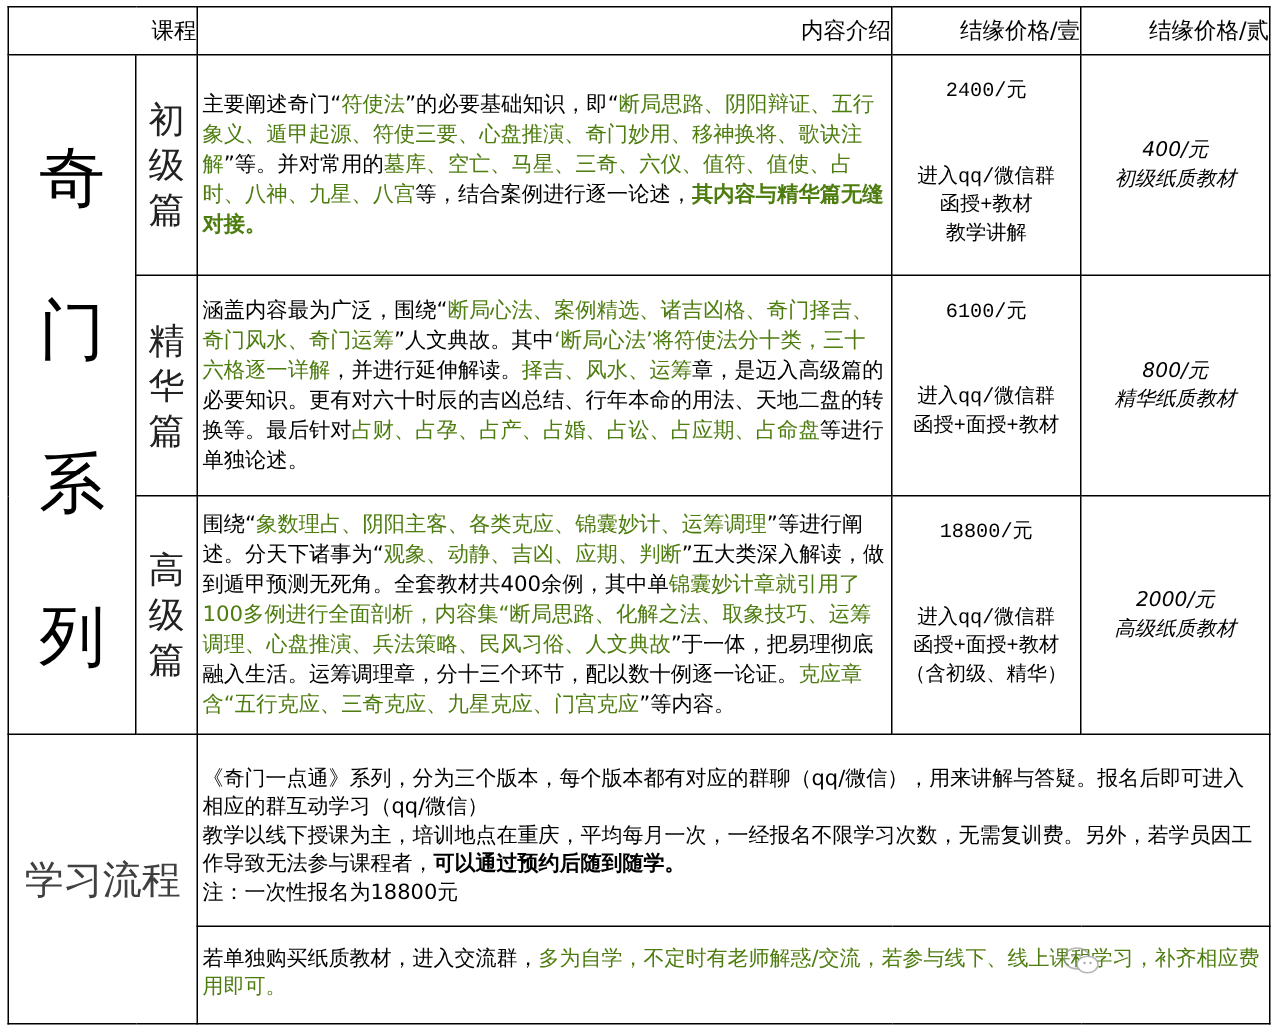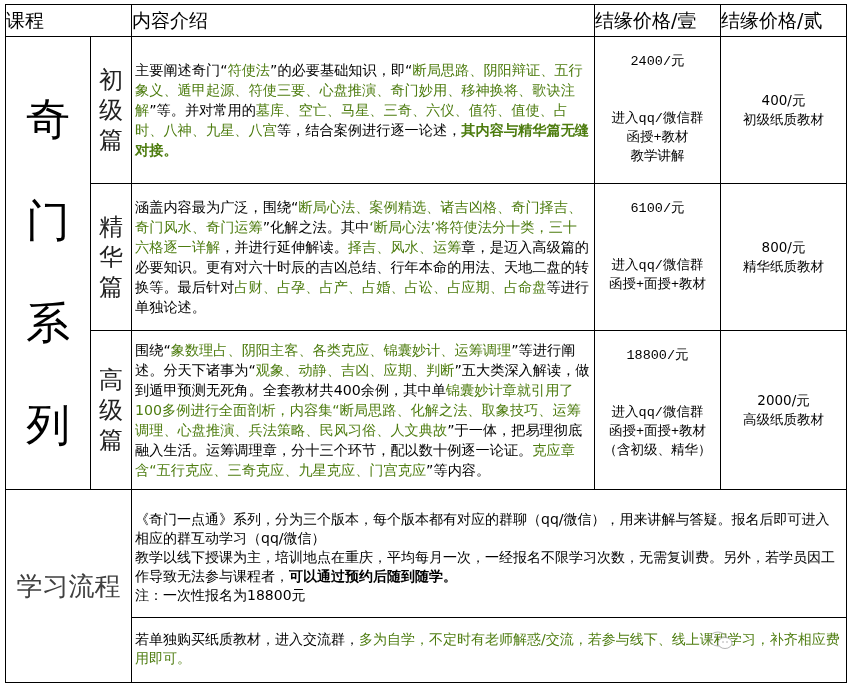--- a/index.html
+++ b/index.html
@@ -1,36 +1,36 @@
 <!DOCTYPE html>
 <html><head>
 <meta charset="utf-8">
 <style>
   html, body { margin:0; padding:0; background:#ffffff; }
   body { width:851px; height:687px; position:relative; overflow:hidden;
          font-family:"DejaVu Sans", "Liberation Sans", sans-serif; color:#000; }
   table.course { position:absolute; left:5px; top:4px; border-collapse:collapse;
          table-layout:fixed; width:841px; }
   table.course td { border:1.5px solid #000; padding:0; vertical-align:middle; }
-  .hdr { height:31px; text-align:left; font-size:19px; }
+  .hdr { height:31px; text-align:right; font-size:15px; }
   .series { text-align:center; font-family:"DejaVu Serif","Liberation Serif",serif;
          font-size:44px; line-height:1; }
   .series span { display:block; margin:28px 0 58px 0; }
   .series span:last-child { margin-bottom:10px; }
   .level { text-align:center; font-family:"DejaVu Serif","Liberation Serif",serif;
          font-size:24px; line-height:30px; color:#222; }
   .level span { display:block; }
   .content { font-size:14.2px; line-height:20px; padding:0 3px !important; text-align:left; }
   .red { color:#4d7c0f; }
   .bold { font-weight:bold; }
   .price { text-align:center; font-size:13.5px; line-height:19px; vertical-align:top !important;font-family:Liberation Mono, monospace; }
   .price .amt { display:block; margin-top:15px; margin-bottom:38px; }
   .price .ln { display:block; }
   .price2 { text-align:center; font-size:13.5px; line-height:19px; }
-  .price2 span { display:block; }
+  .price2 span { display:block;font-style:italic; }
   .flow-label { text-align:center; font-family:"DejaVu Serif","Liberation Serif",serif;
          font-size:26px; color:#404040; }
   .flow { font-size:14px; line-height:19px; padding:0 3px !important; vertical-align:top !important; }
   .flow-top { padding-top:20px !important; }
   .flow-bot { font-size:14px; line-height:19px; padding:12px 3px 0 3px !important; vertical-align:top !important; }
   .watermark { position:absolute; left:708px; top:628px; width:130px; height:26px;
          color:rgba(120,120,120,0.55); font-size:21px; display:flex; align-items:center; gap:3px; }
   .watermark .wm-icon { width:26px; height:22px; }
 </style>
 </head>
@@ -74,21 +74,21 @@
       <span>400/元</span>
       <span>初级纸质教材</span>
     </td>
   </tr>
   <tr style="height:147px">
     <td class="level">
       <span>精</span>
       <span>华</span>
       <span>篇</span>
     </td>
-    <td class="content"><span>涵盖内容最为广泛，围绕“</span><span class="red">断局心法、案例精选、诸吉凶格、奇门择吉、奇门风水、奇门运筹</span><span>”化解之法。其中</span><span class="red">‘断局心法’将符使法分十类，三十六格逐一详解</span><span>，并进行延伸解读。</span><span class="red">择吉、风水、运筹</span><span>章，是迈入高级篇的必要知识。更有对六十时辰的吉凶总结、行年本命的用法、天地二盘的转换等。最后针对</span><span class="red">占财、占孕、占产、占婚、占讼、占应期、占命盘</span><span>等进行单独论述。</span></td>
+    <td class="content"><span>涵盖内容最为广泛，围绕“</span><span class="red">断局心法、案例精选、诸吉凶格、奇门择吉、奇门风水、奇门运筹</span><span>”人文典故。其中</span><span class="red">‘断局心法’将符使法分十类，三十六格逐一详解</span><span>，并进行延伸解读。</span><span class="red">择吉、风水、运筹</span><span>章，是迈入高级篇的必要知识。更有对六十时辰的吉凶总结、行年本命的用法、天地二盘的转换等。最后针对</span><span class="red">占财、占孕、占产、占婚、占讼、占应期、占命盘</span><span>等进行单独论述。</span></td>
     <td class="price">
       <span class="amt">6100/元</span>
       <span class="ln">进入qq/微信群</span>
       <span class="ln">函授+面授+教材</span>
     </td>
     <td class="price2">
       <span>800/元</span>
       <span>精华纸质教材</span>
     </td>
   </tr>

